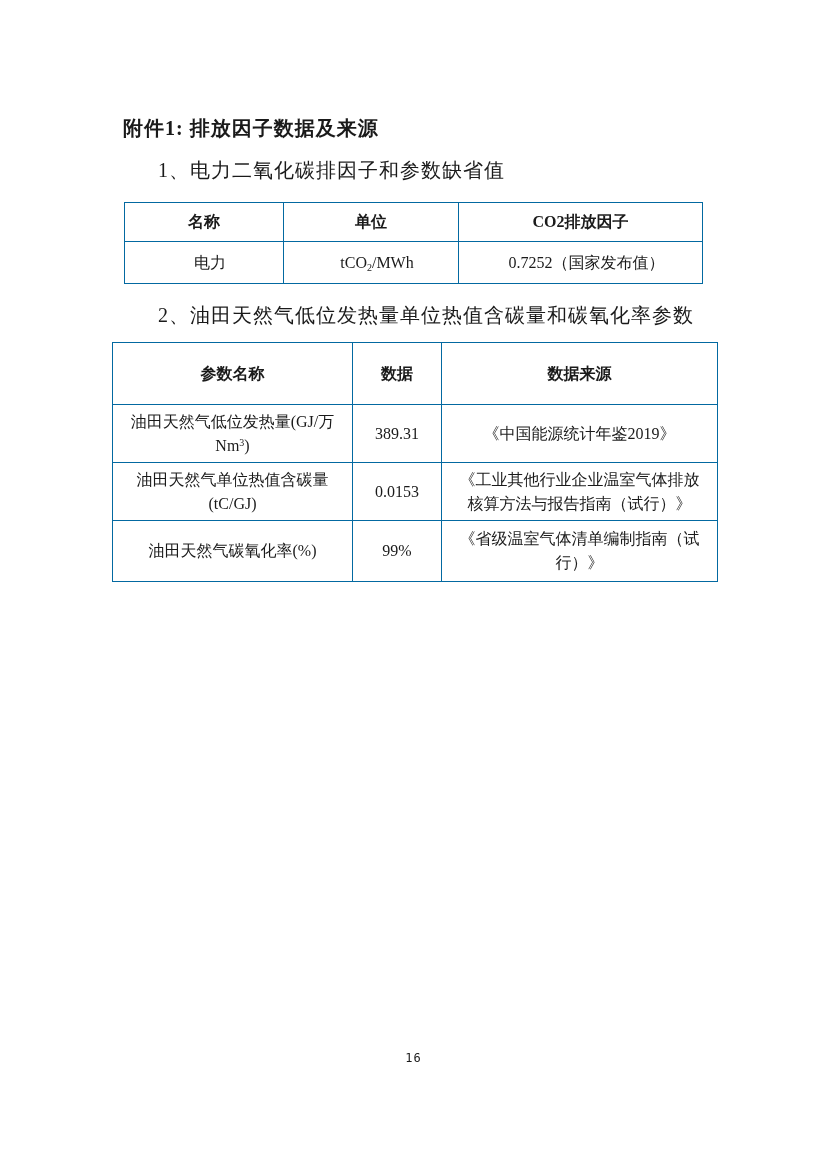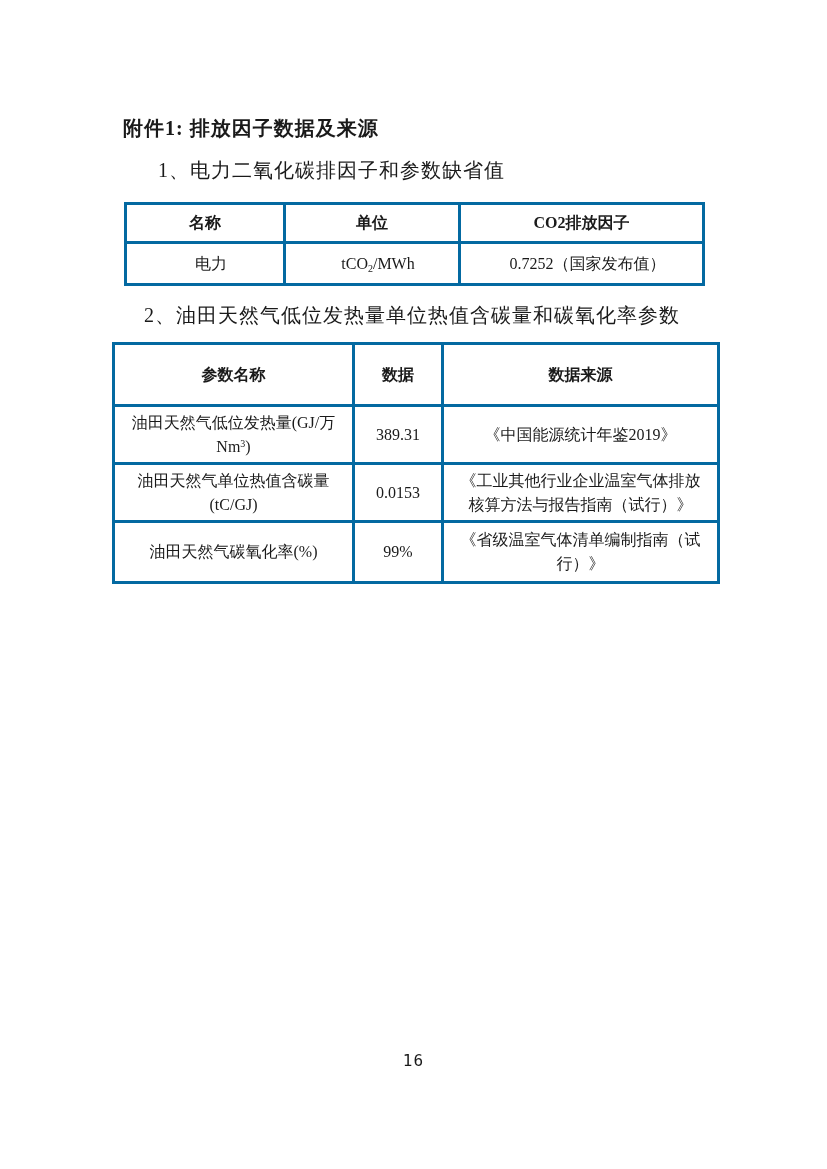--- a/index.html
+++ b/index.html
@@ -26,30 +26,30 @@
     white-space: pre;
   }
   .section-heading {
     position: absolute;
     font-size: 20px;
     line-height: 24px;
     letter-spacing: 1px;
     white-space: pre;
   }
   .section-heading.s1 { left: 158px; top: 158px; }
-  .section-heading.s2 { left: 144px; top: 303px; }
+  .section-heading.s2 { left: 158px; top: 303px; }
 
   table {
     position: absolute;
     border-collapse: collapse;
     table-layout: fixed;
     font-size: 16px;
   }
   th, td {
-    border: 3px solid #0369a1;
+    border: 1px solid #0369a1;
     text-align: center;
     vertical-align: middle;
     line-height: 24px;
     padding: 2px 12px;
     overflow: hidden;
   }
   th { font-weight: bold; }
 
   .t1 { left: 124px; top: 202px; width: 578px; }
   .t1 th { height: 39px; }
@@ -63,21 +63,21 @@
   sub, sup { font-size: 10px; line-height: 0; }
   sub { vertical-align: -0.25em; }
   sup { vertical-align: 0.55em; }
 
   .page-number {
     position: absolute;
     left: 0;
     top: 1051px;
     width: 100%;
     text-align: center;
-    font-size: 16px;
+    font-size: 12px;
     font-family: "DejaVu Sans Mono", "Liberation Mono", monospace;
     letter-spacing: 1px;
   }
 </style>
 </head>
 <body>
 
 <div class="page">
 
   <h1 class="doc-title">附件1: 排放因子数据及来源</h1>

